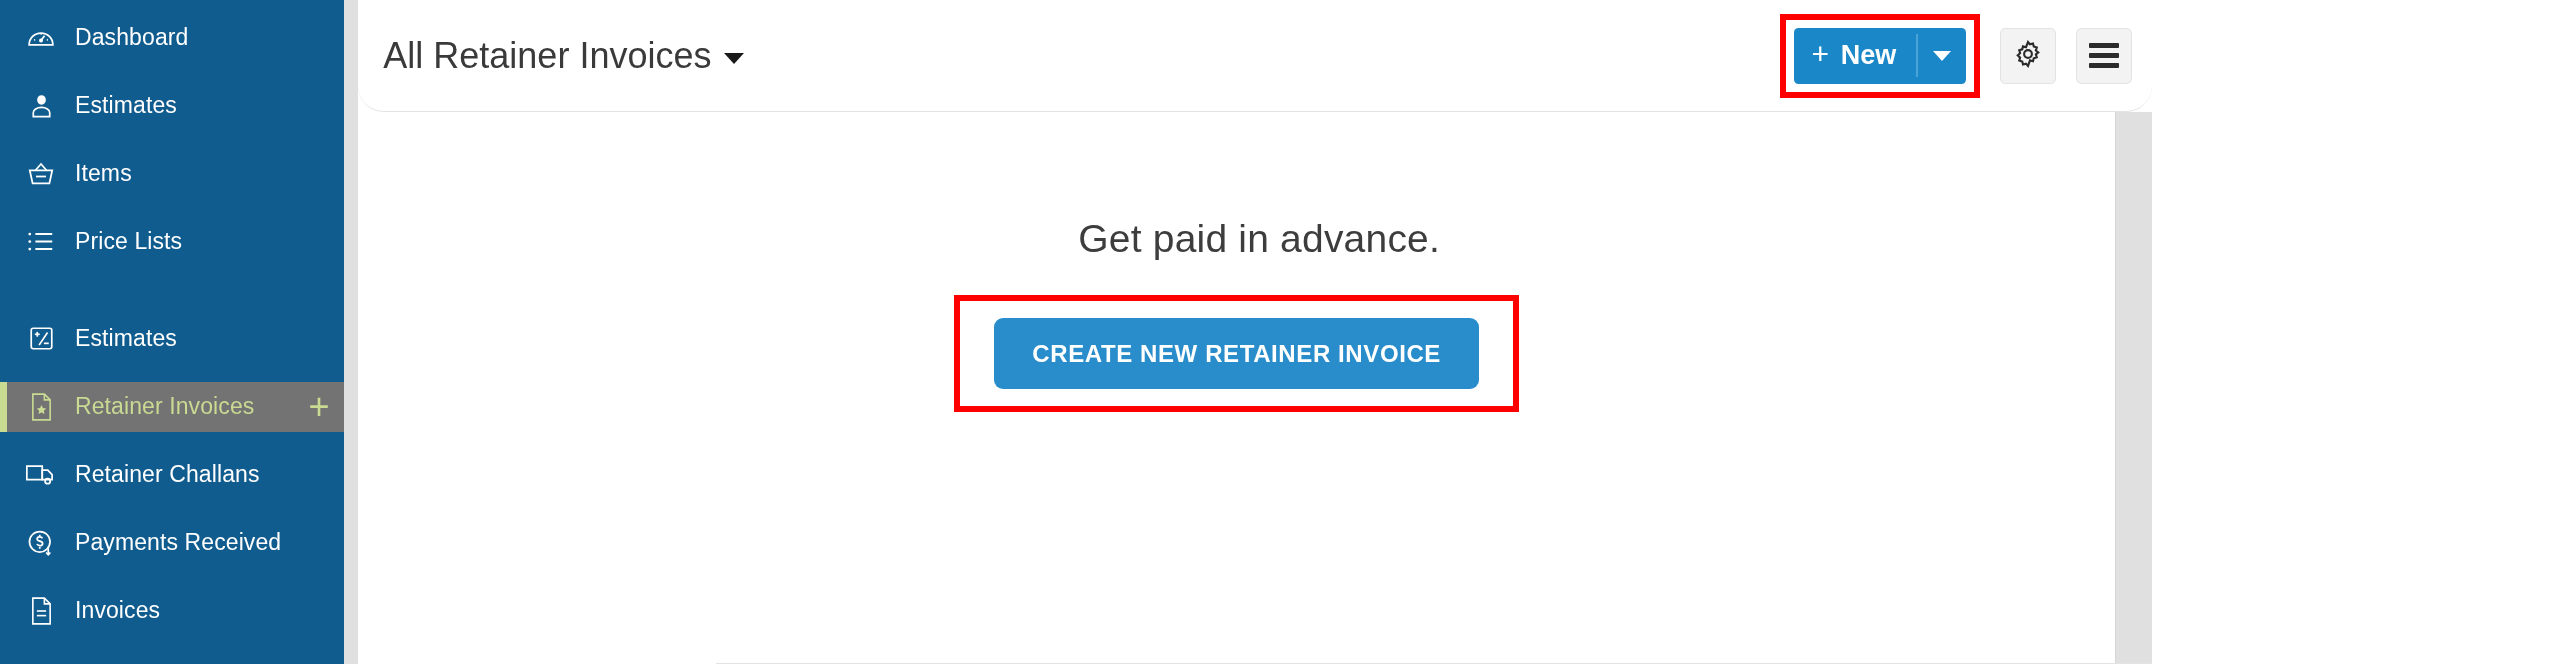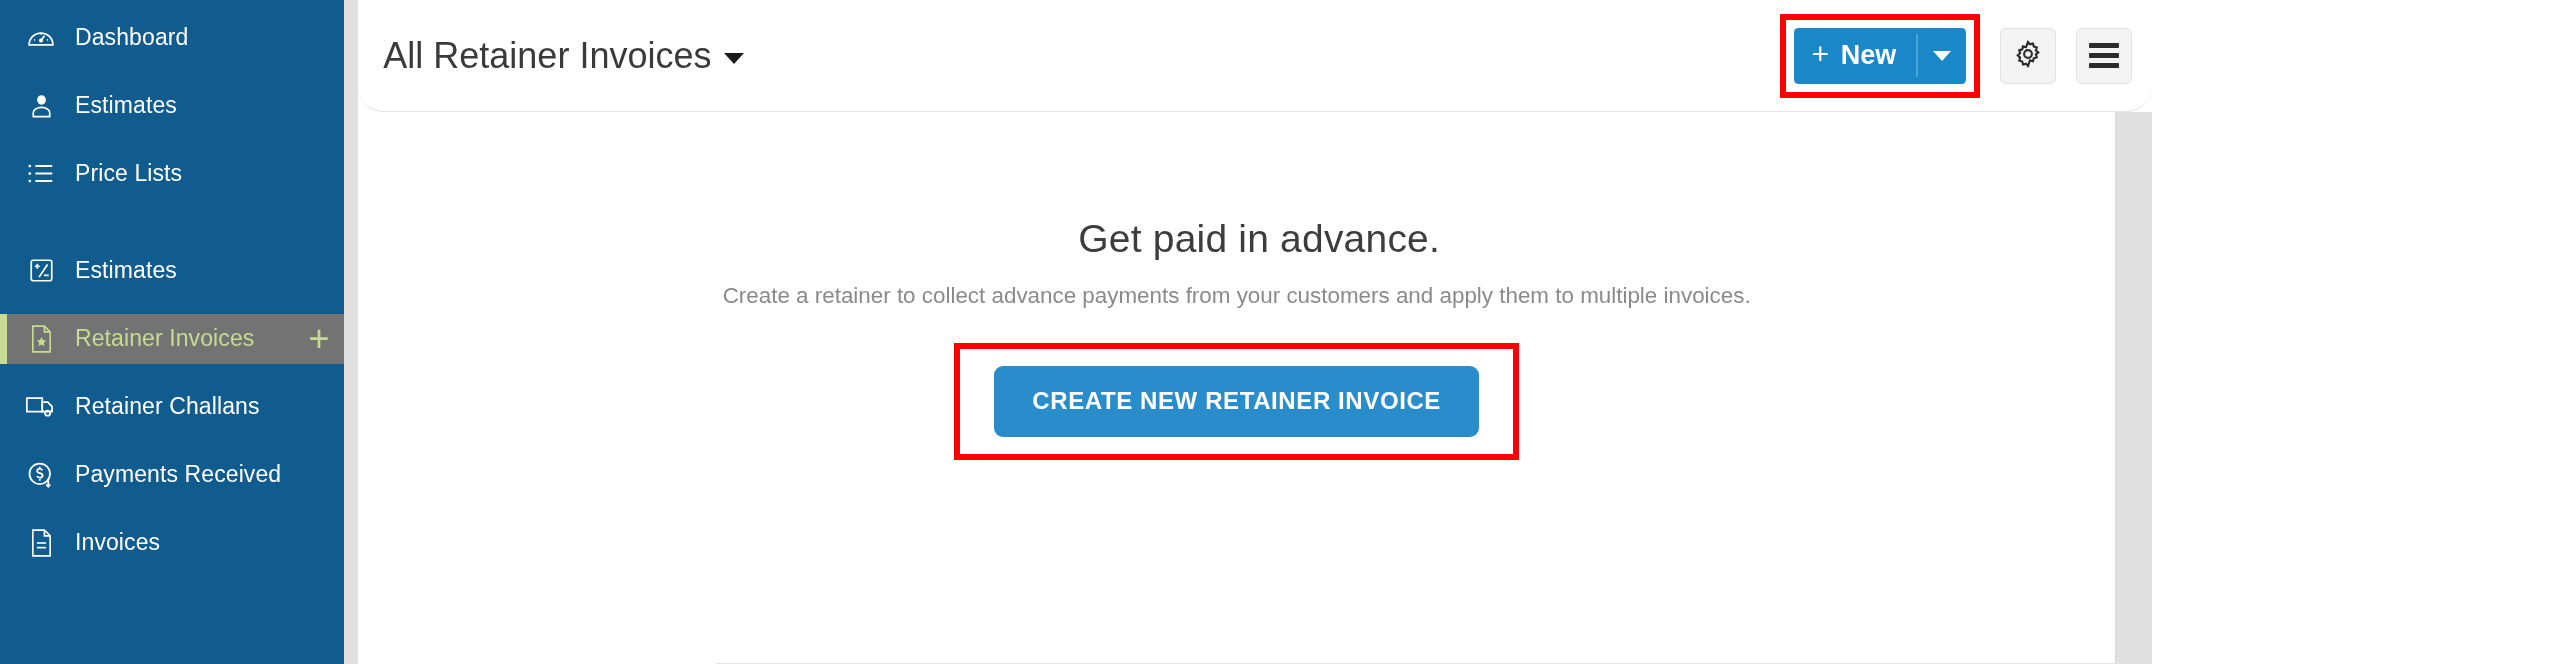--- a/index.html
+++ b/index.html
@@ -287,20 +287,30 @@
       <div class="nav-item">
         <span class="nav-icon">
           <svg width="29" height="30" viewBox="0 0 24 24" fill="none" stroke="#ffffff" stroke-width="1.4">
             <path d="M12 3.2c-2.1 0-3.6 1.7-3.6 3.9S9.9 11 12 11s3.6-1.7 3.6-3.9S14.1 3.2 12 3.2z" fill="#ffffff" stroke="none"></path>
             <path d="M5.2 20.8v-3.3c0-2.4 3-4.3 6.8-4.3s6.8 1.9 6.8 4.3v3.3z"></path>
           </svg>
         </span>
         <span class="nav-label">Estimates</span>
       </div>
 
+      <div class="nav-item">
+        <span class="nav-icon">
+          <svg width="30" height="30" viewBox="0 0 24 24" fill="none" stroke="#ffffff" stroke-width="1.4">
+            <path d="M3 9h18l-2.3 10.5H5.3z"></path>
+            <path d="M7.6 9 12 4l4.4 5"></path>
+            <line x1="8" y1="14" x2="16" y2="14"></line>
+          </svg>
+        </span>
+        <span class="nav-label">Items</span>
+      </div>
 
       <div class="nav-item">
         <span class="nav-icon">
           <svg width="30" height="27" viewBox="0 0 24 20" fill="none" stroke="#ffffff" stroke-width="1.6">
             <circle cx="3" cy="4" r="1.1" fill="#ffffff" stroke="none"></circle>
             <circle cx="3" cy="10" r="1.1" fill="#ffffff" stroke="none"></circle>
             <circle cx="3" cy="16" r="1.1" fill="#ffffff" stroke="none"></circle>
             <line x1="7.5" y1="4" x2="21" y2="4"></line>
             <line x1="7.5" y1="10" x2="21" y2="10"></line>
             <line x1="7.5" y1="16" x2="21" y2="16"></line>
@@ -421,21 +431,20 @@
             <span class="hamburger-bar"></span>
           </span>
         </div>
 
       </div>
     </header>
 
     <div class="content-wrap">
       <div class="content">
         <div class="empty-headline">Get paid in advance.</div>
-        <div class="empty-sub">Create a retainer to collect advance payments from your customers and apply them to multiple invoices.</div>
         <div class="hl-cta">
           <button class="btn-cta">CREATE NEW RETAINER INVOICE</button>
         </div>
       </div>
       <div class="right-gutter"></div>
     </div>
 
     <div class="bottom-rule"></div>
   </section>
 

